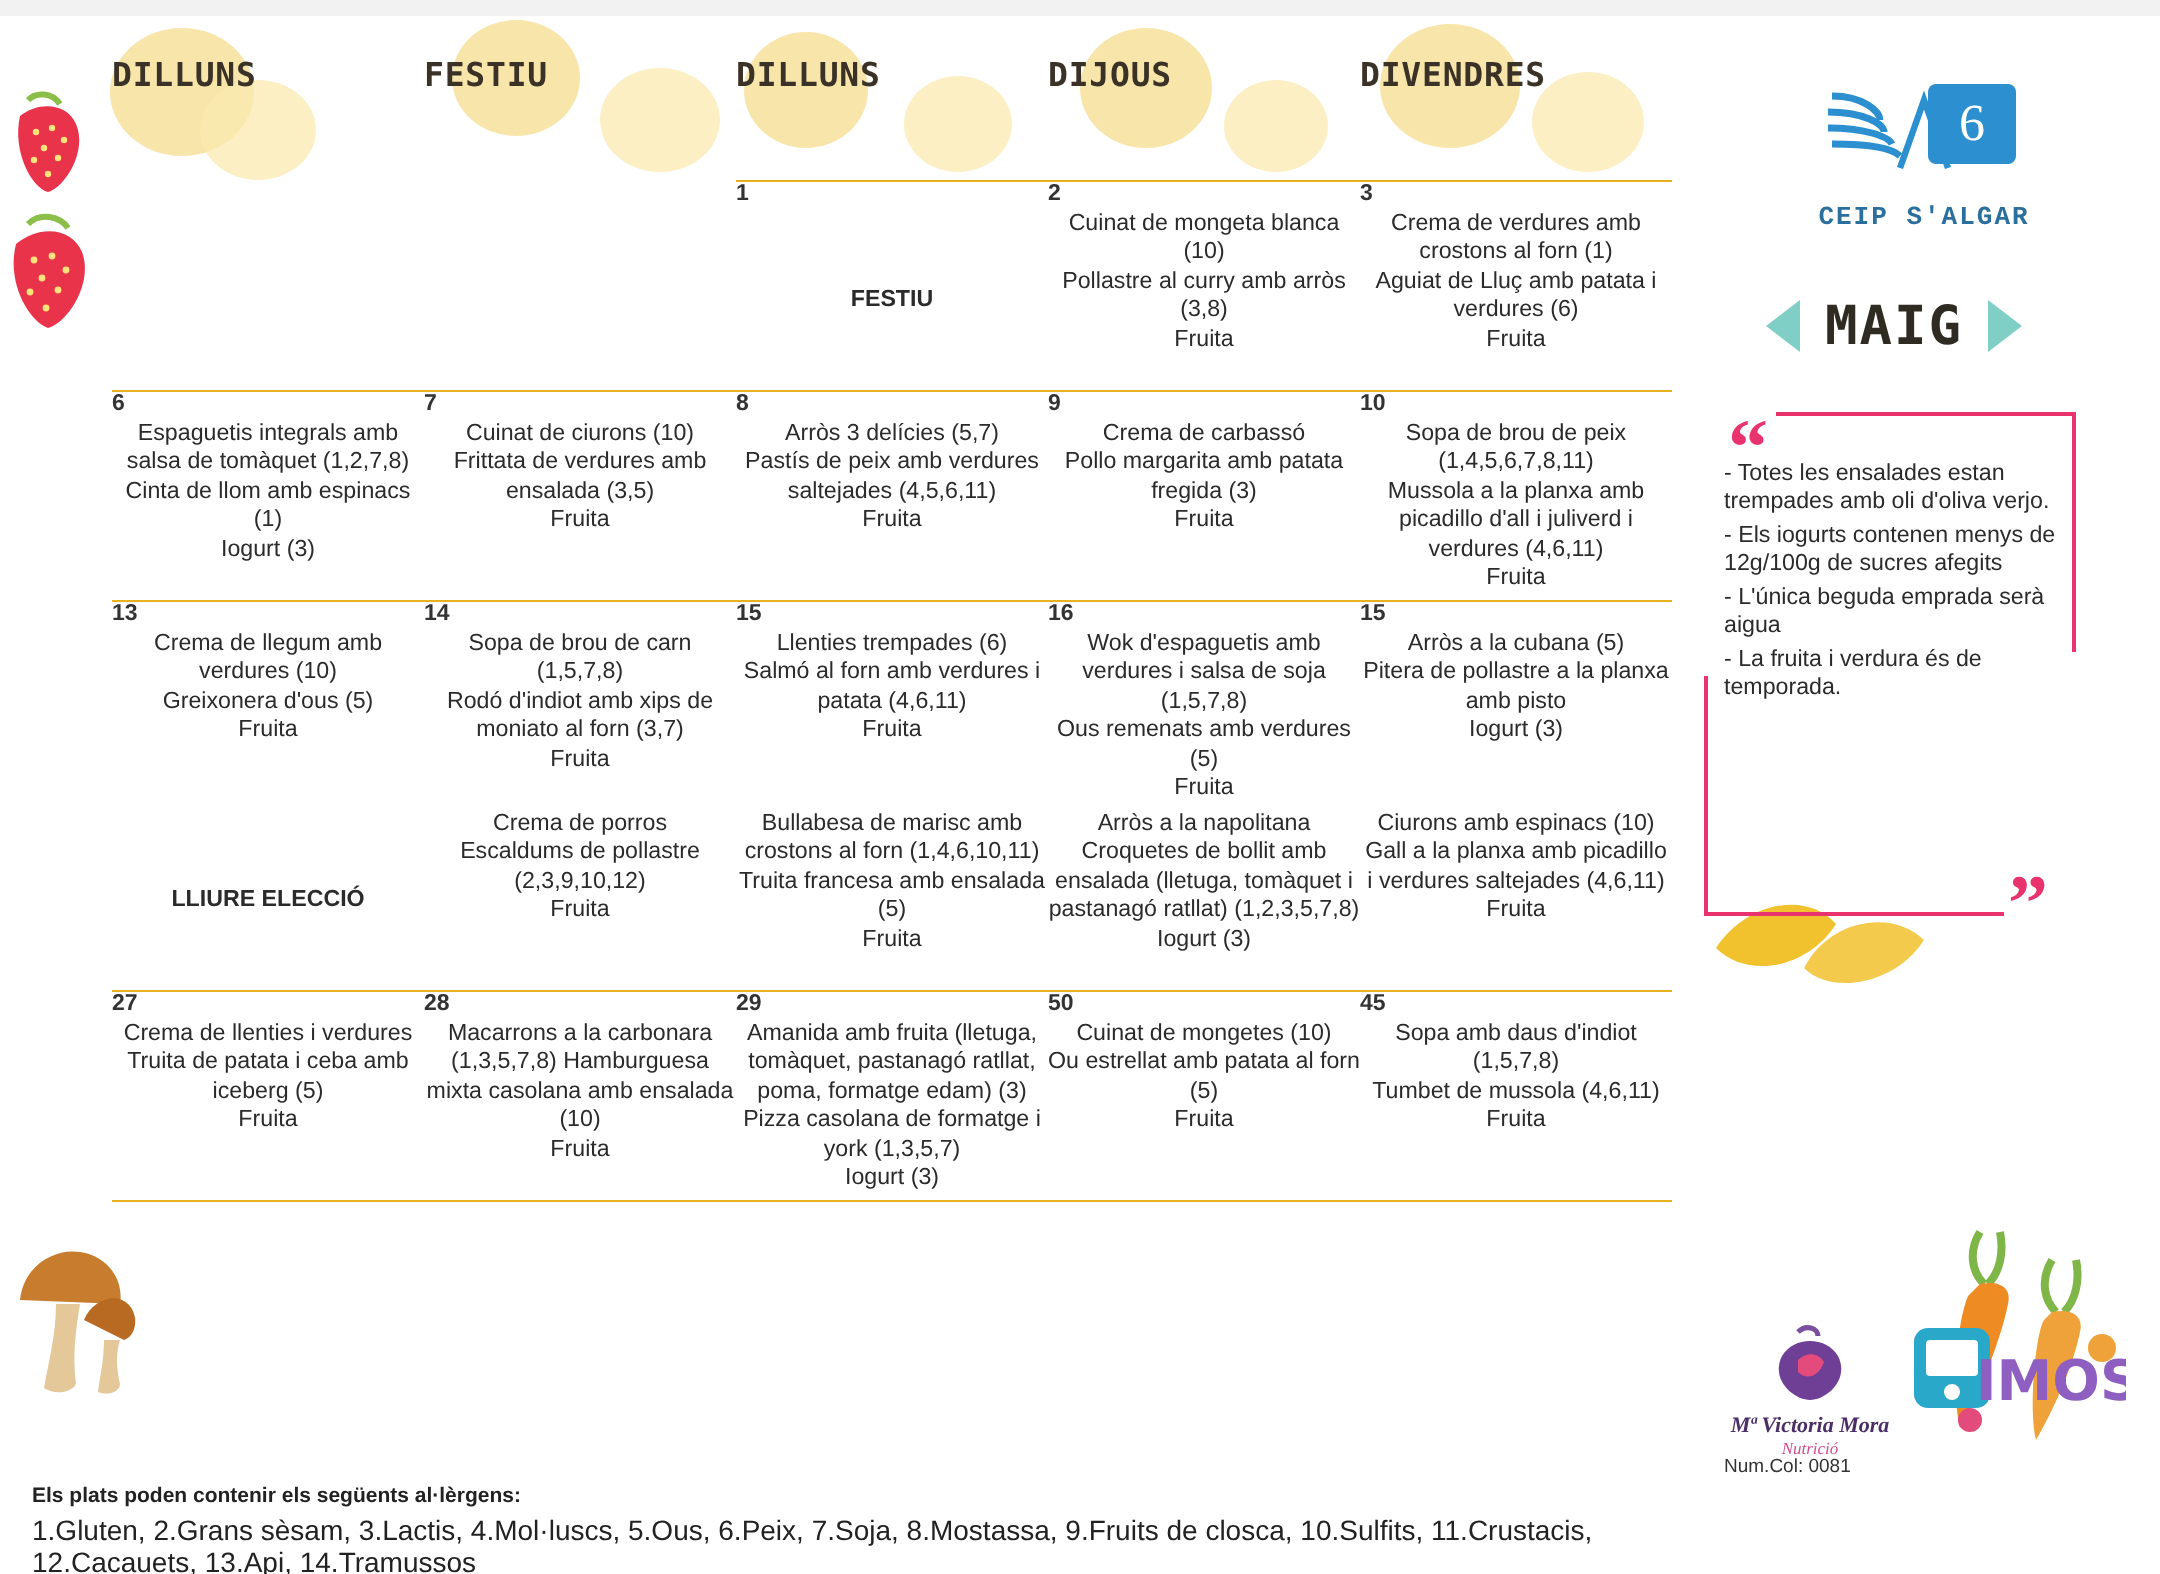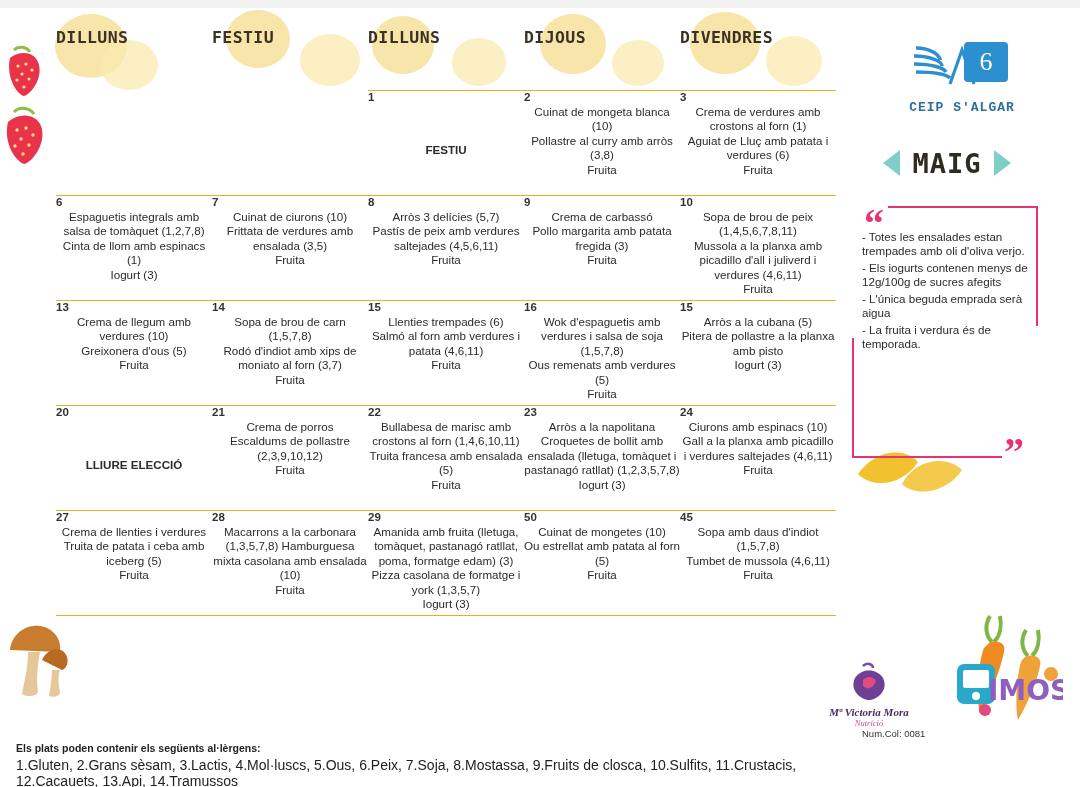--- a/index.html
+++ b/index.html
@@ -92,21 +92,21 @@
   .notes .frame-tr{position:absolute;right:0;top:0;width:150px;height:2px;background:#e8336e;}
   .notes .frame-r{position:absolute;right:0;top:0;width:2px;height:120px;background:#e8336e;}
   .notes .frame-bl{position:absolute;left:0;bottom:0;width:150px;height:2px;background:#e8336e;}
   .notes .frame-l{position:absolute;left:0;bottom:0;width:2px;height:120px;background:#e8336e;}
   .quote{position:absolute;font-family:"Liberation Serif", serif;color:#e8336e;font-size:40px;line-height:20px;font-weight:bold;}
   .quote.q1{left:12px;top:8px;}
   .quote.q2{right:14px;bottom:-4px;}
   .notes p{margin:0 0 3px 0;font-size:11.6px;line-height:14px;color:#2b2b2b;}
 
   
-  .sig{position:absolute;left:826px;top:662px;width:86px;text-align:center;z-index:3;}
+  .sig{position:absolute;left:862px;top:662px;width:86px;text-align:center;z-index:3;}
   .sig-name{font-family:"Liberation Serif", serif;font-style:italic;font-size:11px;color:#4b2e66;font-weight:bold;}
   .sig-sub{font-family:"Liberation Serif", serif;font-style:italic;font-size:8.5px;color:#d24b8f;}
   .imos{position:absolute;left:955px;top:660px;z-index:3;}
   .numcol{position:absolute;left:862px;top:728px;font-size:9.5px;color:#333;z-index:3;}
 
   
   .footer{position:absolute;left:16px;top:742px;width:820px;z-index:3;}
   .footer .f1{font-size:10.5px;font-weight:bold;color:#222;margin-bottom:3px;}
   .footer .f2{font-size:14px;color:#222;}
   .topbar{position:absolute;left:0;top:0;width:1080px;height:8px;background:#f2f2f2;z-index:0;}
@@ -237,27 +237,20 @@
       </tr>
       <tr>
         <td class="mealcell">Crema de llegum amb verdures (10)<br>Greixonera d'ous (5)<br>Fruita</td>
         <td class="mealcell">Sopa de brou de carn (1,5,7,8)<br>Rodó d'indiot amb xips de moniato al forn (3,7)<br>Fruita</td>
         <td class="mealcell">Llenties trempades (6)<br>Salmó al forn amb verdures i patata  (4,6,11)<br>Fruita</td>
         <td class="mealcell">Wok d'espaguetis amb verdures i salsa de soja (1,5,7,8)<br>Ous remenats amb verdures (5)<br>Fruita</td>
         <td class="mealcell">Arròs a la cubana (5)<br>Pitera de pollastre a la planxa amb pisto<br>Iogurt (3)</td>
       </tr>
 
       <tr>
-        <td class="datecell">20</td>
-        <td class="datecell">21</td>
-        <td class="datecell">22</td>
-        <td class="datecell">23</td>
-        <td class="datecell">24</td>
-      </tr>
-      <tr>
         <td class="mealcell bold mid">LLIURE ELECCIÓ</td>
         <td class="mealcell">Crema de porros<br>Escaldums de pollastre (2,3,9,10,12)<br>Fruita</td>
         <td class="mealcell">Bullabesa de marisc amb crostons al forn (1,4,6,10,11)<br>Truita francesa amb ensalada (5)<br>Fruita</td>
         <td class="mealcell">Arròs a la napolitana<br>Croquetes de bollit amb ensalada (lletuga, tomàquet i pastanagó ratllat) (1,2,3,5,7,8)<br>Iogurt (3)</td>
         <td class="mealcell">Ciurons amb espinacs (10)<br>Gall a la planxa amb picadillo i verdures saltejades (4,6,11)<br>Fruita</td>
       </tr>
 
       <tr>
         <td class="datecell">27</td>
         <td class="datecell">28</td>

